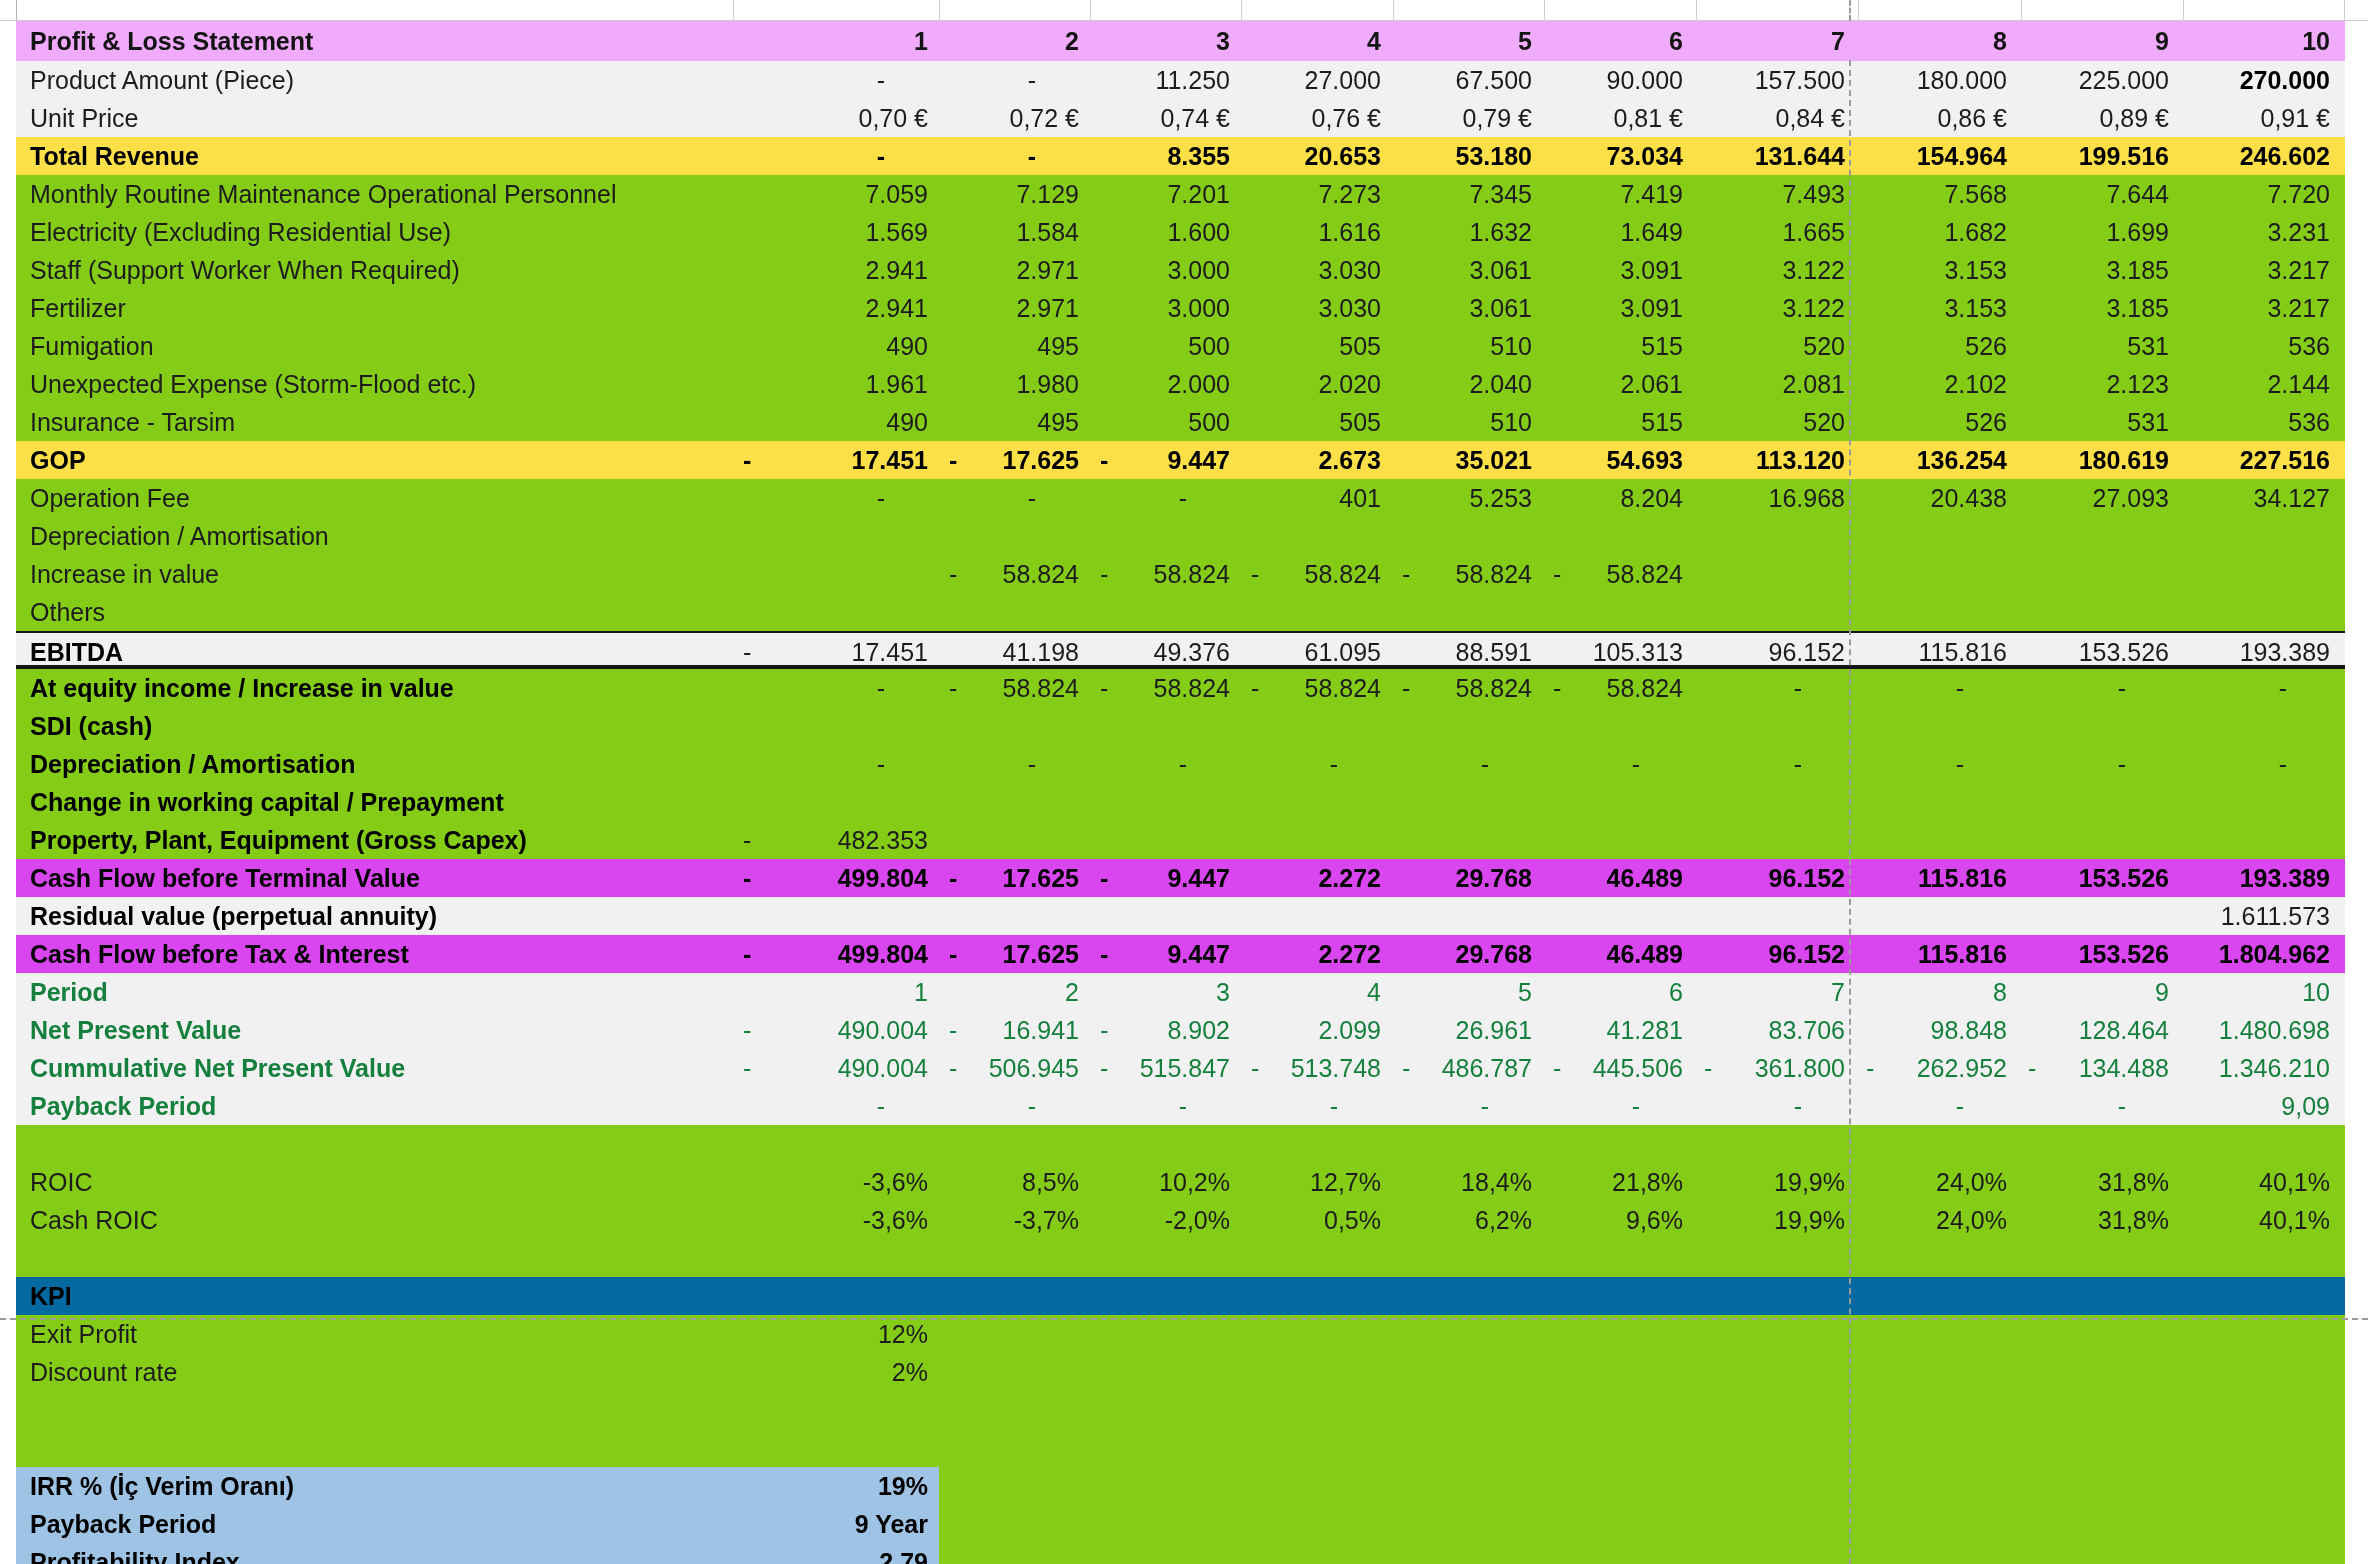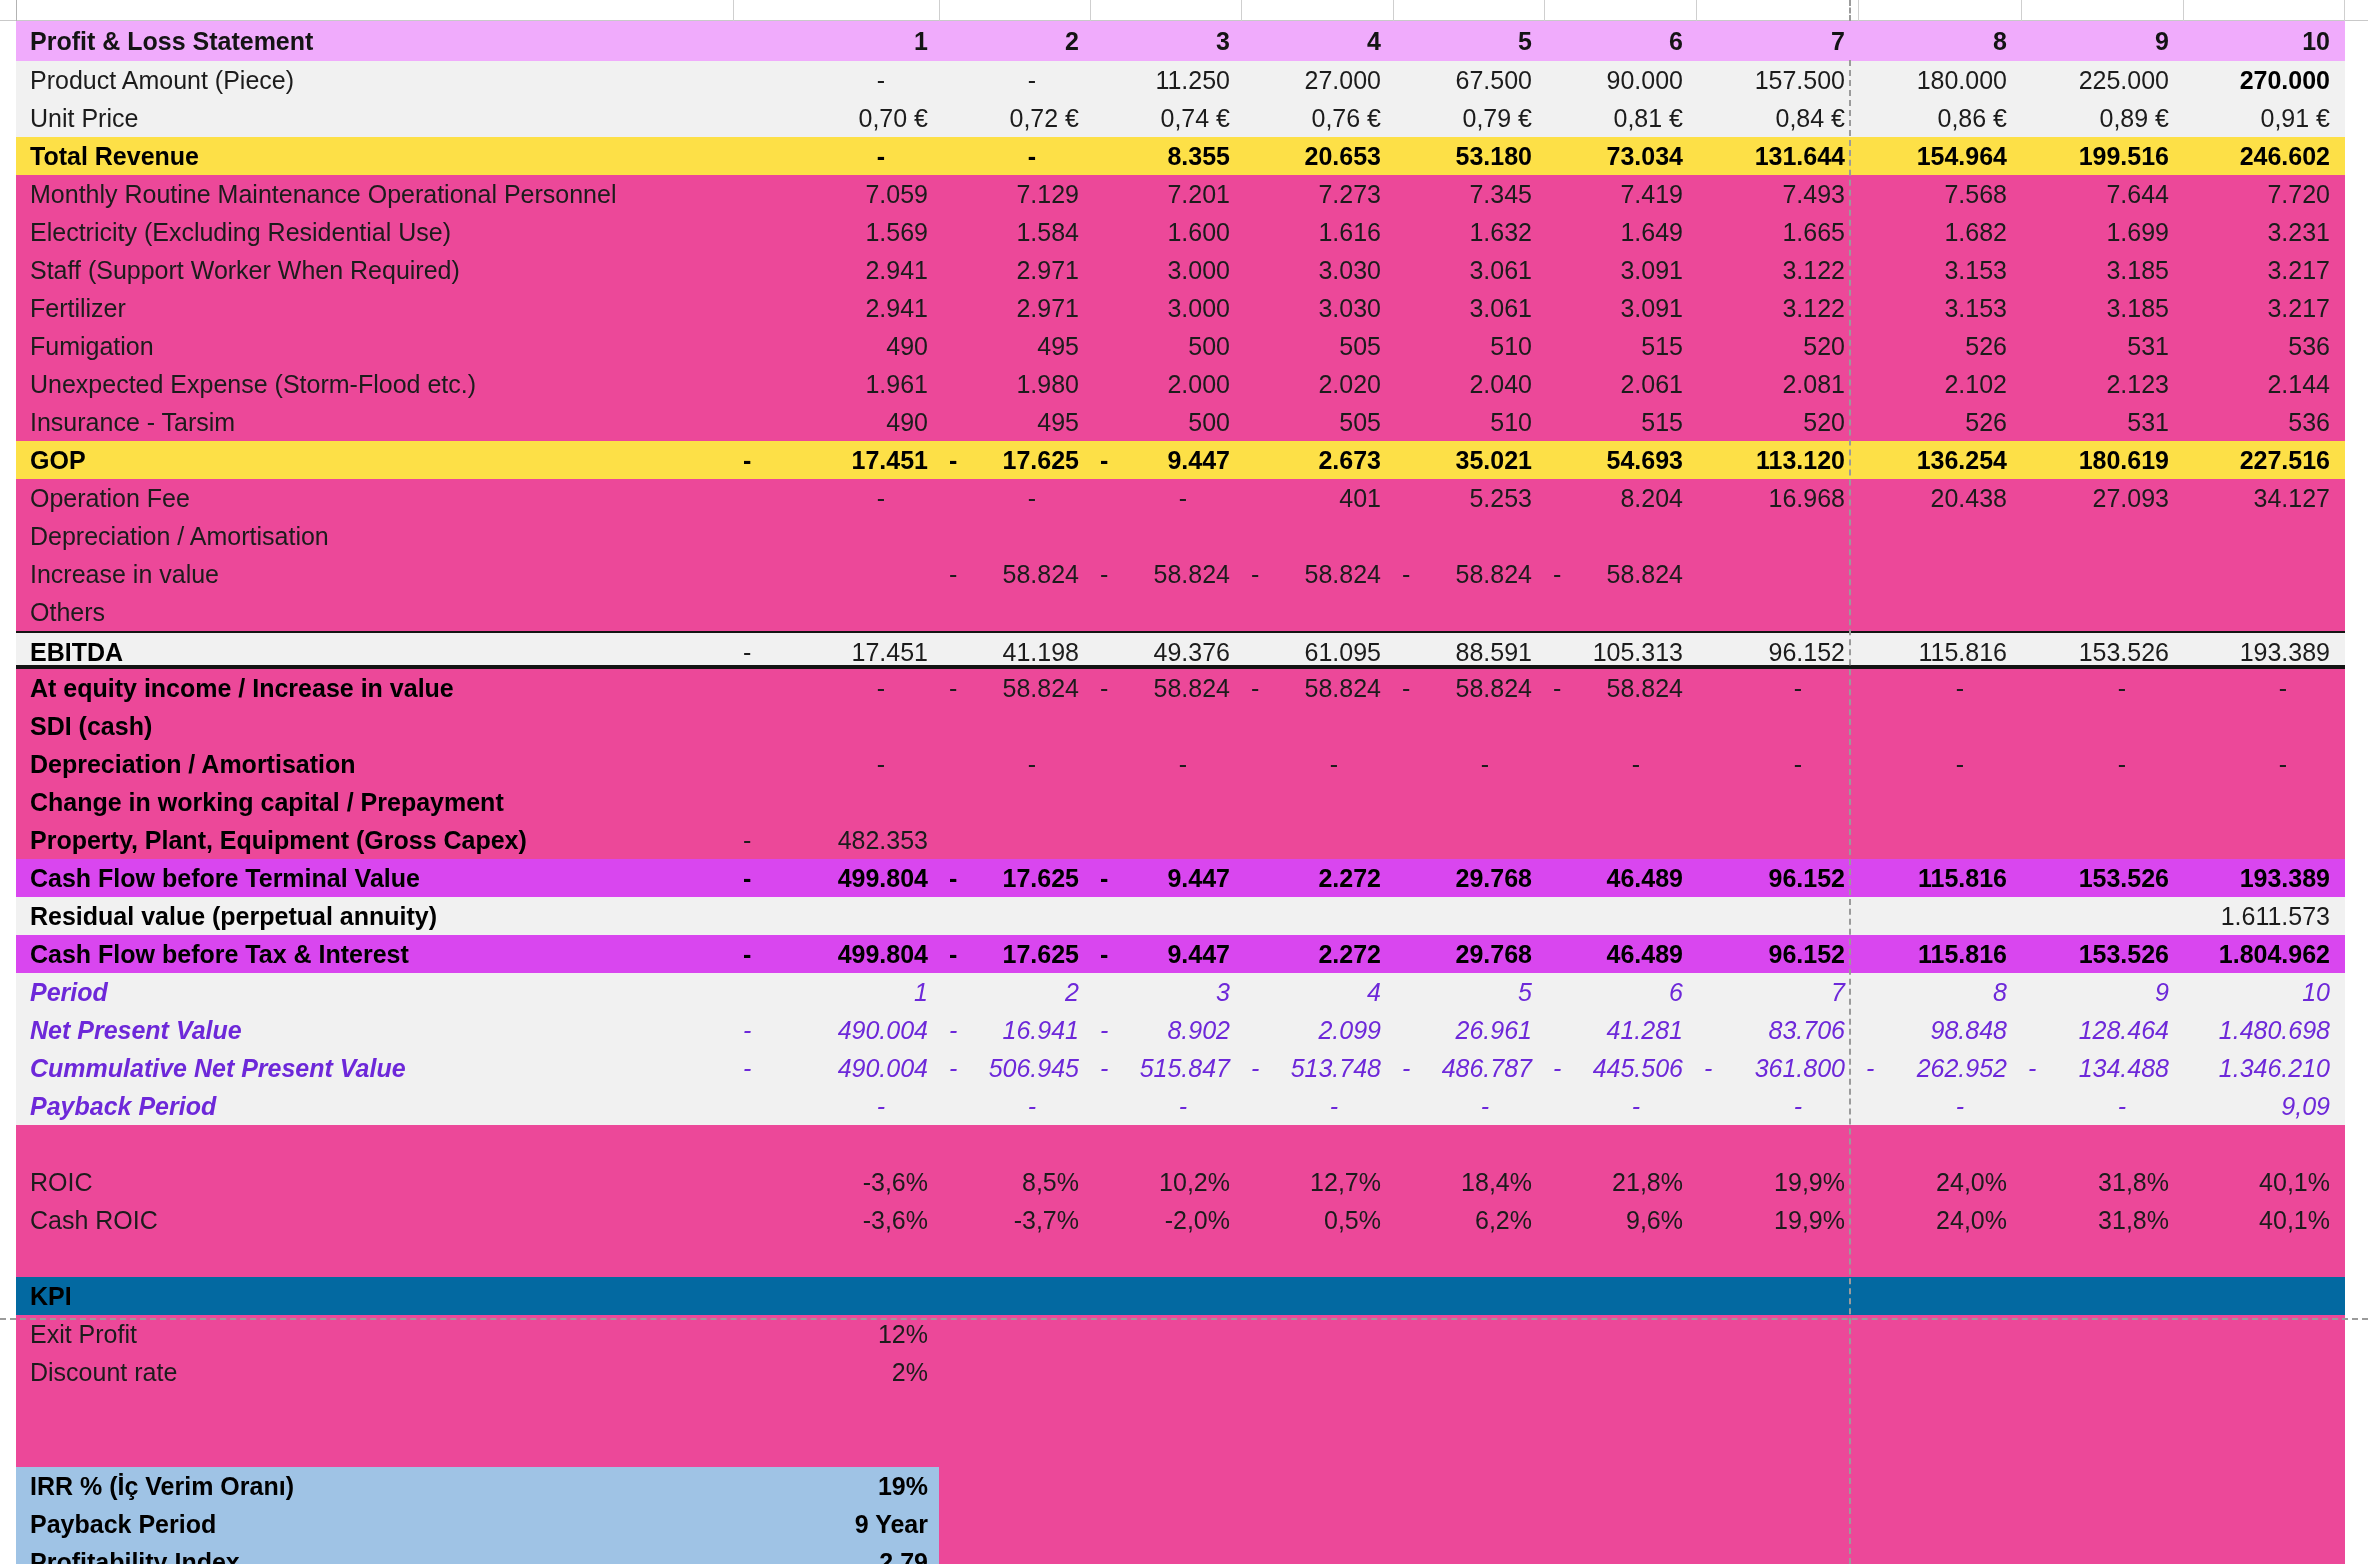--- a/index.html
+++ b/index.html
@@ -26,30 +26,30 @@
   .c-label{width:717px;padding-left:14px;text-align:left;}
   .c1{width:206px;}
   .c2,.c3,.c4,.c5,.c6{width:151px;}
   .c7,.c8,.c9{width:162px;}
   .c10{width:161px;}
   .val{text-align:right;padding-right:11px;}
   .val.dashcell{padding-right:54px;}
   .negcell{display:flex;justify-content:space-between;padding-left:10px;padding-right:11px;}
   
   .bg-light{background:#f1f1f1;}
-  .bg-white{background:#ec4899;}
+  .bg-white{background:#84cc16;}
   .bg-band{background:#fde047;}
   .bg-cream{background:#d946ef;}
   .bg-green{background:#0369a1;}
   .bluebg{background:#9fc3e5;}
   .hdr{background:#f0abfc;}
   .hdr .c-label,.hdr .val{font-weight:bold;color:#141414;}
   .vbold .val,.vbold .negcell{font-weight:bold;color:#000;}
   .lbold .c-label{font-weight:bold;color:#000;}
-  .ital{font-style:italic;color:#6d28d9;}
+  .ital{color:#15803d;}
   .ital .c-label{font-weight:bold;}
   .ebitda{border-top:2px solid #141414;border-bottom:4px solid #141414;}
   .cellb{font-weight:bold;color:#000;}
   
   .pb-v{position:absolute;width:0;border-left:2px dashed #9b9b9b;z-index:6;}
   .pb-h{position:absolute;height:0;border-top:2px dashed #9b9b9b;z-index:6;left:0;width:2368px;}
 </style>
 </head>
 <body>
 

